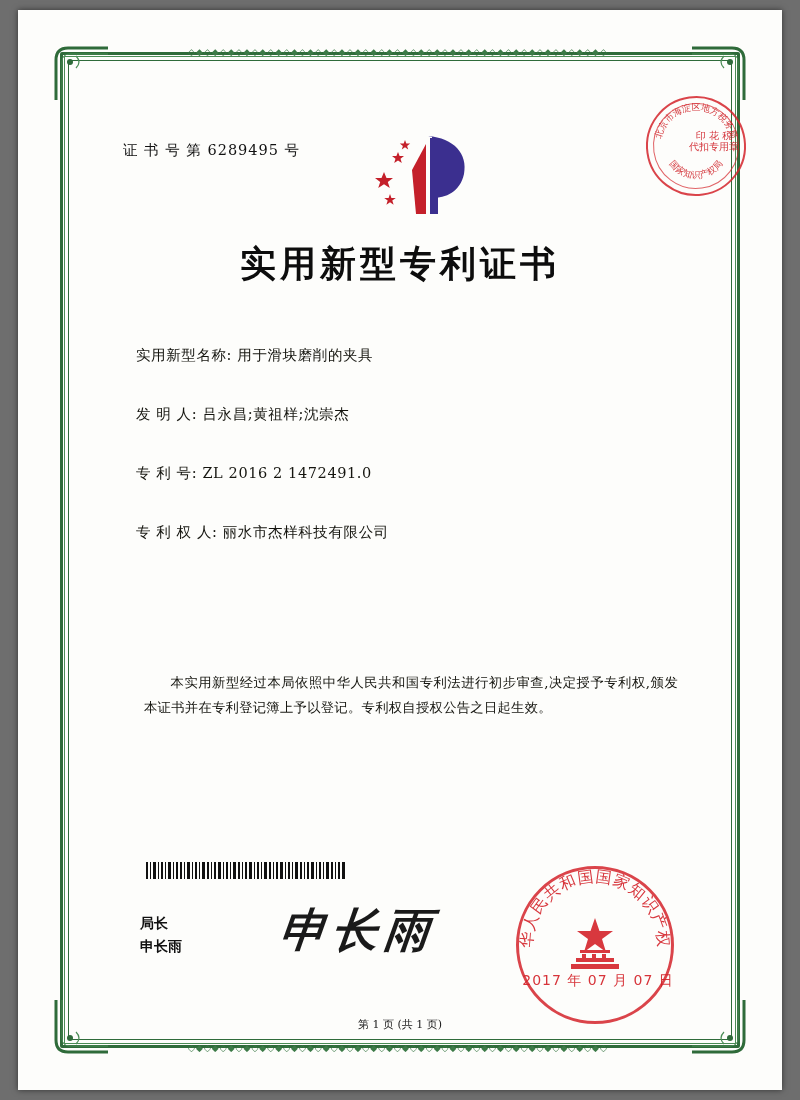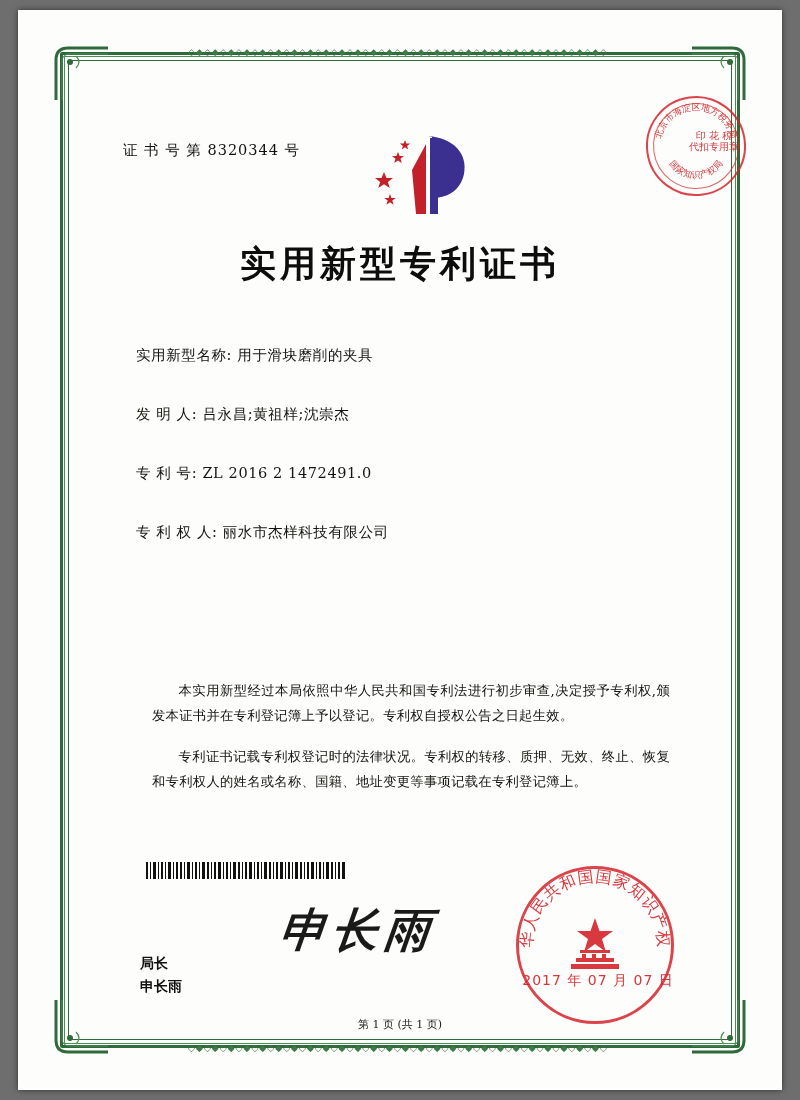--- a/index.html
+++ b/index.html
@@ -161,34 +161,34 @@
     left: 118px;
     top: 652px;
     width: 550px;
     font-size: 13.3px;
     line-height: 25px;
     color: #15150f;
     text-align: justify;
     font-family: "DejaVu Serif", serif;
     letter-spacing: 0.3px;
   }
-  .body-text p { margin: 16px; text-indent: 2em; }
+  .body-text p { margin: 8px; text-indent: 2em; }
 
   .barcode {
     position: absolute;
     left: 128px;
     top: 852px;
     width: 200px;
     height: 17px;
   }
 
   .sign-block {
     position: absolute;
     left: 122px;
-    top: 942px;
+    top: 902px;
     font-size: 14px;
     line-height: 23px;
     color: #111;
     font-weight: bold;
     font-family: "DejaVu Serif", serif;
   }
   .signature {
     position: absolute;
     left: 262px;
     top: 890px;
@@ -276,21 +276,21 @@
         <path d="M2 54 V14 Q2 2 14 2 H54" fill="none" stroke="#2f6b3a" stroke-width="3"></path>
         <path d="M8 54 V16 Q8 8 16 8 H54" fill="none" stroke="#4a8c55" stroke-width="1"></path>
         <circle cx="16" cy="16" r="3" fill="#2f6b3a"></circle>
         <path d="M22 10 q6 6 0 12" fill="none" stroke="#4a8c55" stroke-width="1.2"></path>
       </svg>
   </div>
 
   <div class="edge-deco" style="left:100px; top:38px; width:560px; text-align:center;">◇◆◇◆◇◆◇◆◇◆◇◆◇◆◇◆◇◆◇◆◇◆◇◆◇◆◇◆◇◆◇◆◇◆◇◆◇◆◇◆◇◆◇◆◇◆◇◆◇◆◇◆◇</div>
   <div class="edge-deco" style="left:100px; bottom:38px; width:560px; text-align:center;">◇◆◇◆◇◆◇◆◇◆◇◆◇◆◇◆◇◆◇◆◇◆◇◆◇◆◇◆◇◆◇◆◇◆◇◆◇◆◇◆◇◆◇◆◇◆◇◆◇◆◇◆◇</div>
 
-  <div class="cert-no">证 书 号 第 8320344 号</div>
+  <div class="cert-no">证 书 号 第 6289495 号</div>
 
   <div class="logo">
     <svg viewBox="0 0 110 96">
       <path d="M60 8 C86 10 100 26 96 46 C92 64 78 70 64 70 L64 8 Z" fill="#3b2f8f"></path>
       <path d="M48 86 L58 86 L58 16 L44 42 Z" fill="#c4202a"></path>
       <path d="M44 86 L54 86 L54 30 L40 52 Z" fill="#ffffff" opacity="0"></path>
       <path d="M62 86 L70 86 L70 10 L62 10 Z" fill="#3b2f8f"></path>
       <g fill="#c4202a">
         <polygon points="16,44 18.5,50 25,50 19.8,54 21.8,60 16,56.3 10.2,60 12.2,54 7,50 13.5,50"></polygon>
         <polygon points="30,24 31.6,28 36,28 32.5,30.7 33.8,35 30,32.4 26.2,35 27.5,30.7 24,28 28.4,28"></polygon>
@@ -334,21 +334,20 @@
       <span class="val">ZL 2016 2 1472491.0</span>
     </div>
     <div class="field">
       <span class="lbl">专 利 权 人:</span>
       <span class="val">丽水市杰样科技有限公司</span>
     </div>
   </div>
 
   <div class="body-text">
     <p>本实用新型经过本局依照中华人民共和国专利法进行初步审查,决定授予专利权,颁发本证书并在专利登记簿上予以登记。专利权自授权公告之日起生效。</p>
-    <p>专利证书记载专利权登记时的法律状况。专利权的转移、质押、无效、终止、恢复和专利权人的姓名或名称、国籍、地址变更等事项记载在专利登记簿上。</p>
   </div>
 
   <div class="barcode">
     <svg viewBox="0 0 200 17" preserveAspectRatio="none">
       <g fill="#111">
         <rect x="0" y="0" width="2" height="17"></rect>
           <rect x="4" y="0" width="1" height="17"></rect>
         <rect x="7" y="0" width="3" height="17"></rect>
           <rect x="12" y="0" width="1" height="17"></rect>
         <rect x="15" y="0" width="2" height="17"></rect>

